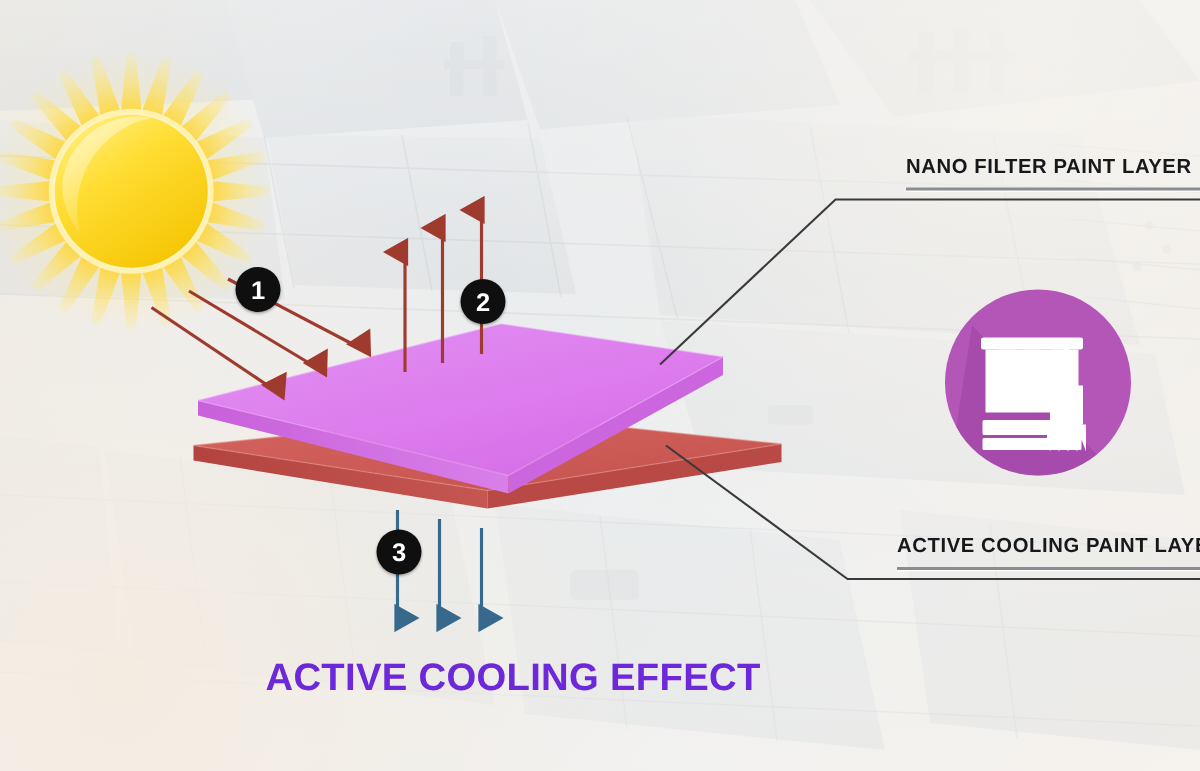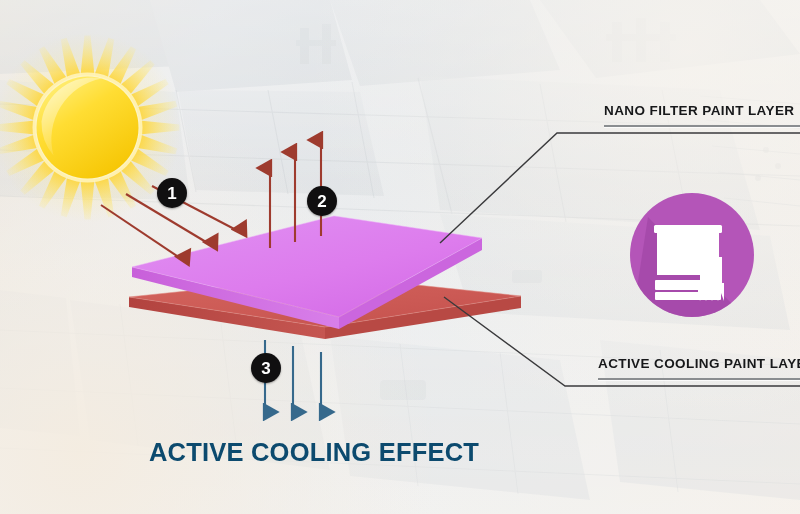--- a/index.html
+++ b/index.html
@@ -58,23 +58,23 @@
     box-shadow:0 1px 0 rgba(255,255,255,.75);
   }
   #callout-nano{left:604px;top:103px;width:206px;}
   #callout-cool{left:598px;top:356px;width:212px;}
 
   
   .paint-icon{position:absolute;left:622px;top:185px;width:140px;height:140px;}
 
   
   #main-title{
-    position:absolute;left:149px;top:438px;
+    position:absolute;left:177px;top:438px;
     font-size:25.5px;font-weight:bold;letter-spacing:.2px;
-    color:#0c4a6e;
+    color:#6d28d9;
     font-family:"Liberation Sans", sans-serif;
     white-space:nowrap;
   }
 </style>
 </head>
 <body>
 
 <div id="stage">
 
   <div class="bg">

